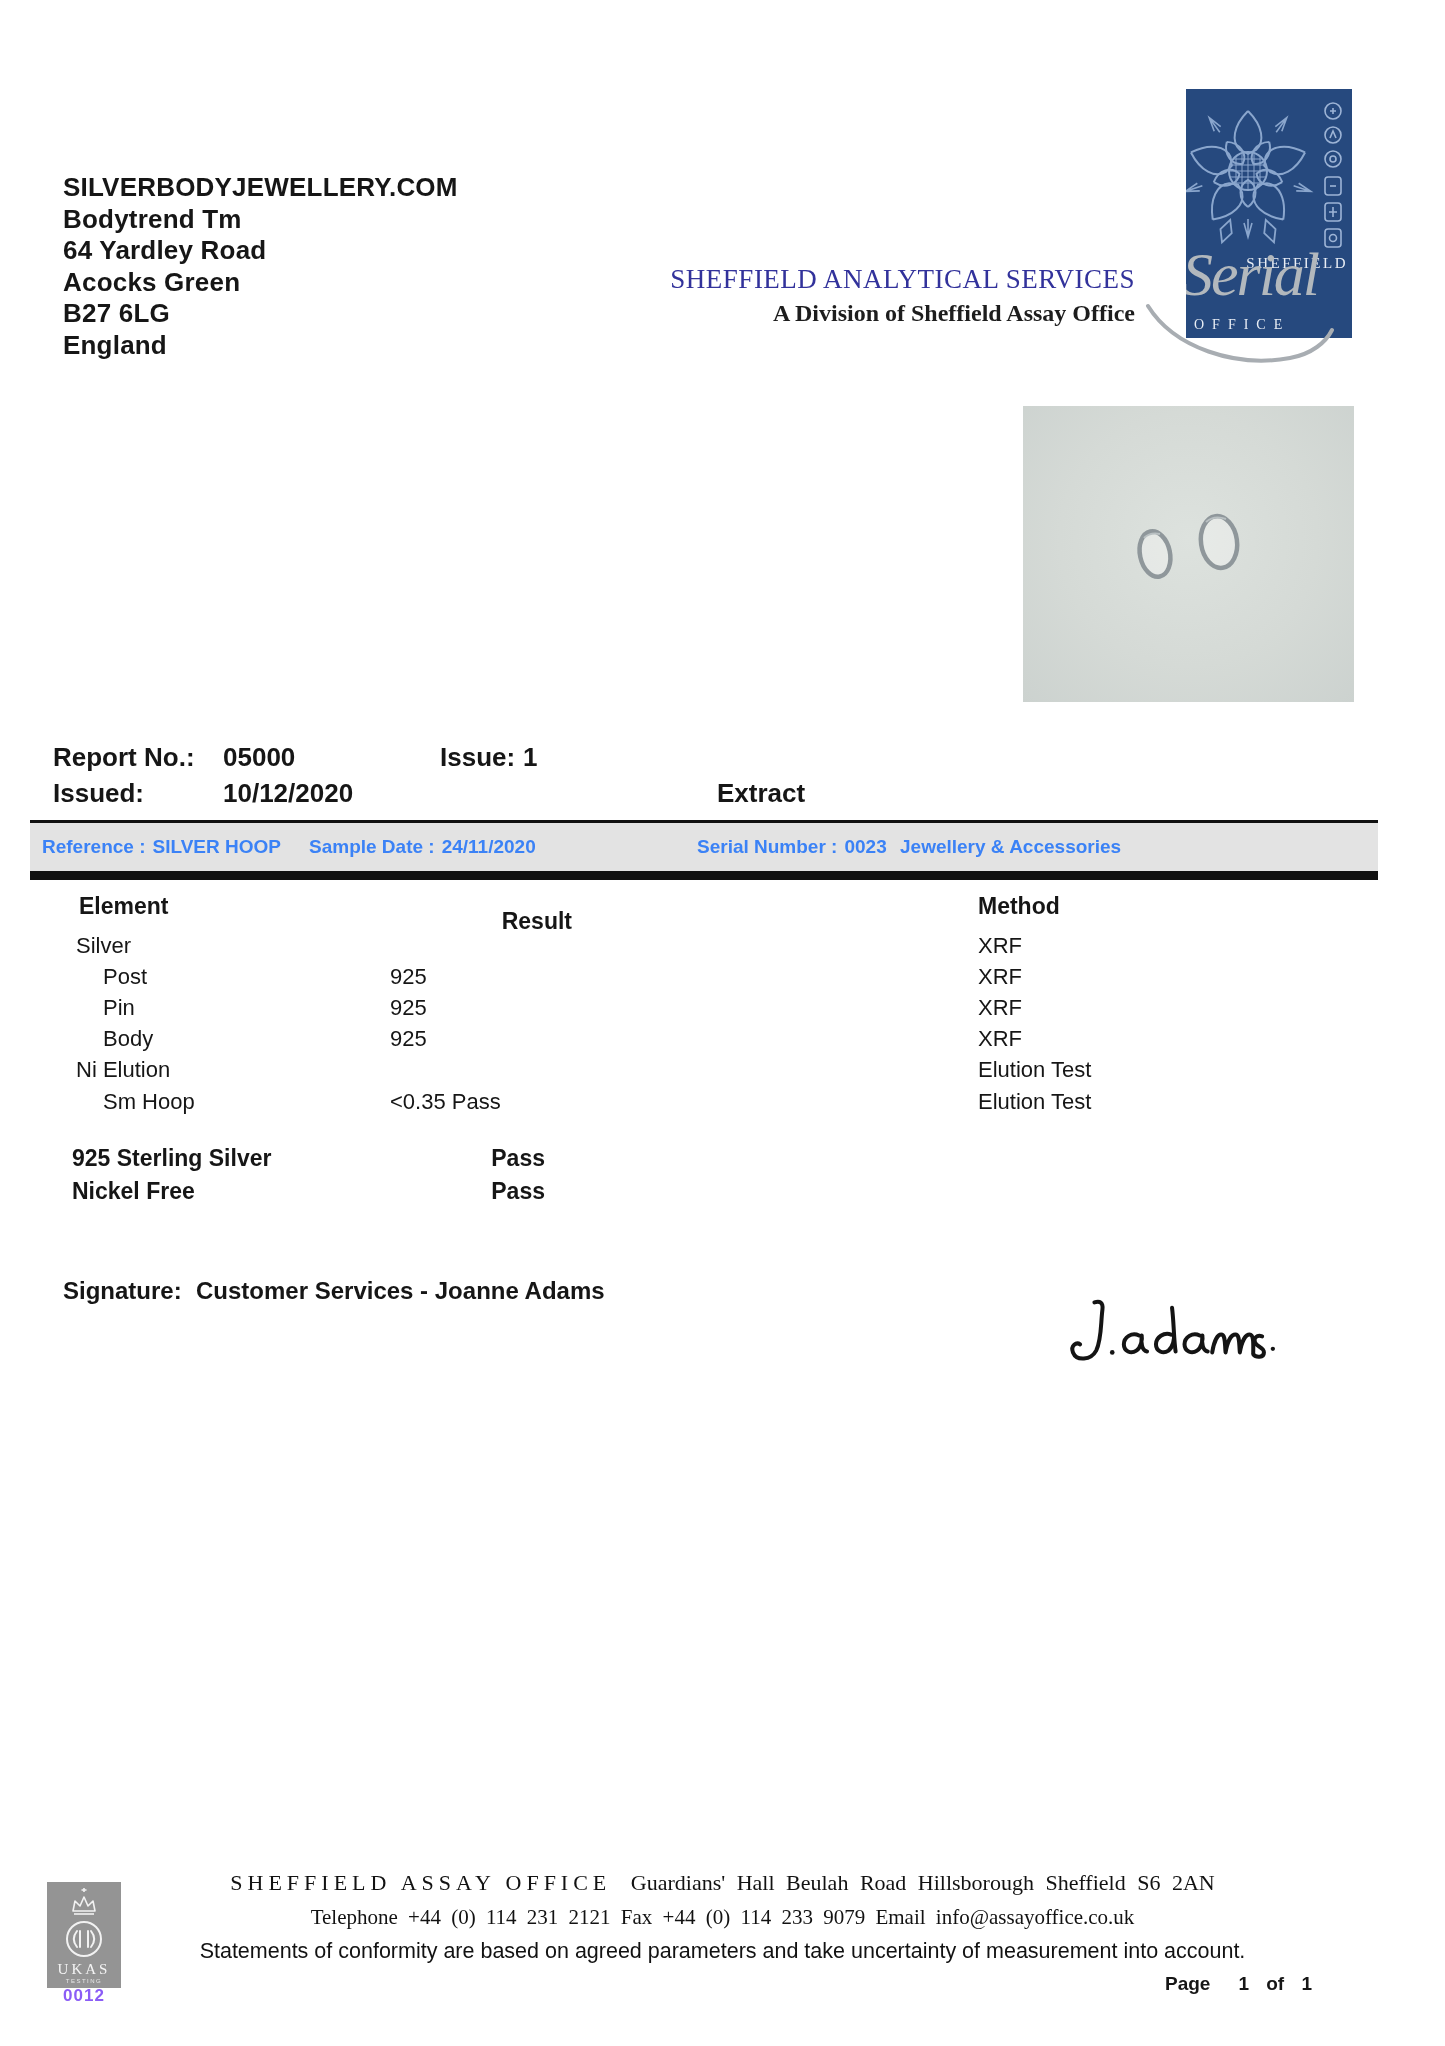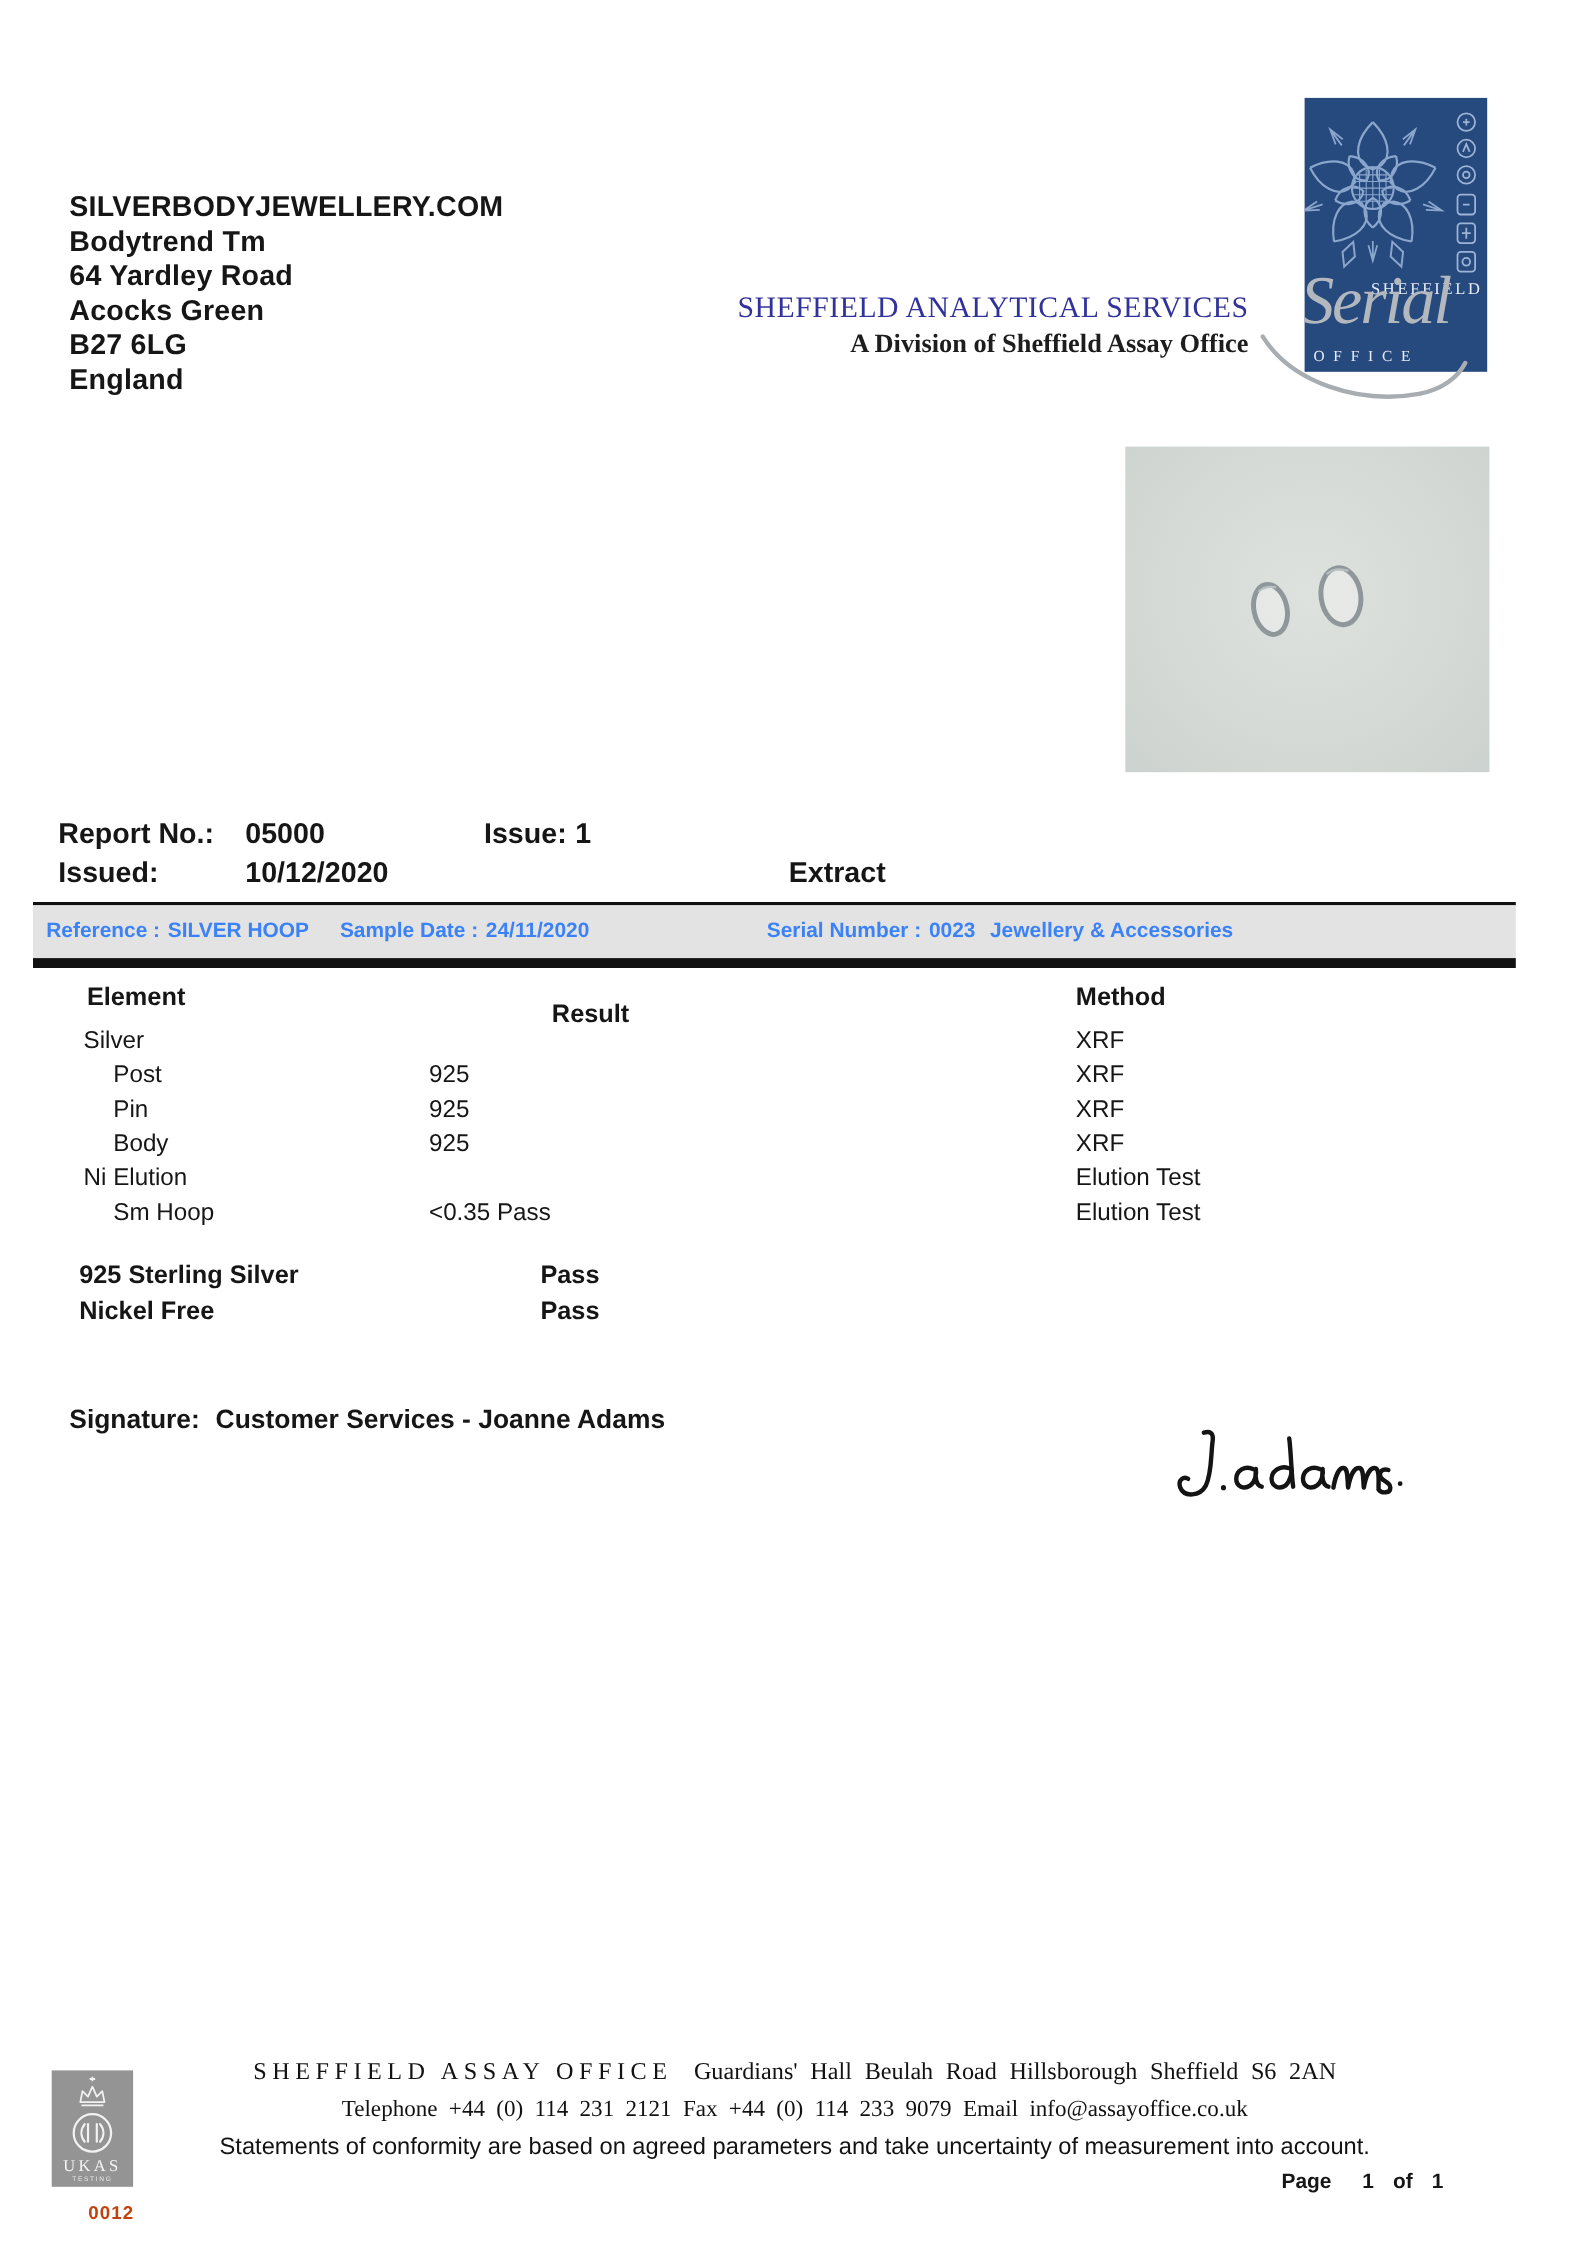--- a/index.html
+++ b/index.html
@@ -78,22 +78,22 @@
   #footer-line1 .address { word-spacing:6px; }
   #footer-line2 { left:0; top:1905px; width:1445px; text-align:center;
       font-family:"Liberation Serif", serif; font-size:21px; word-spacing:5px; color:#121212; }
   #conformity { left:0; top:1939px; width:1445px; text-align:center;
       font-size:21.5px; font-weight:normal; color:#121212; }
   #page-num { left:1165px; top:1973px; font-size:19px; font-weight:bold; }
   #page-num .val { margin-left:28px; word-spacing:12px; }
 
   
   #ukas-block { left:46px; top:1882px; width:76px; }
-  #ukas-num { position:absolute; left:0; top:120px; width:76px; text-align:right;
-      font-size:17px; font-weight:bold; color:#c2410c; letter-spacing:1px; }
+  #ukas-num { position:absolute; left:0; top:104px; width:76px; text-align:center;
+      font-size:17px; font-weight:bold; color:#8b5cf6; letter-spacing:1px; }
 </style>
 </head>
 <body>
 
 <div id="page">
 
   <div class="abs" id="sender">
     <div>SILVERBODYJEWELLERY.COM</div>
     <div>Bodytrend Tm</div>
     <div>64 Yardley Road</div>

